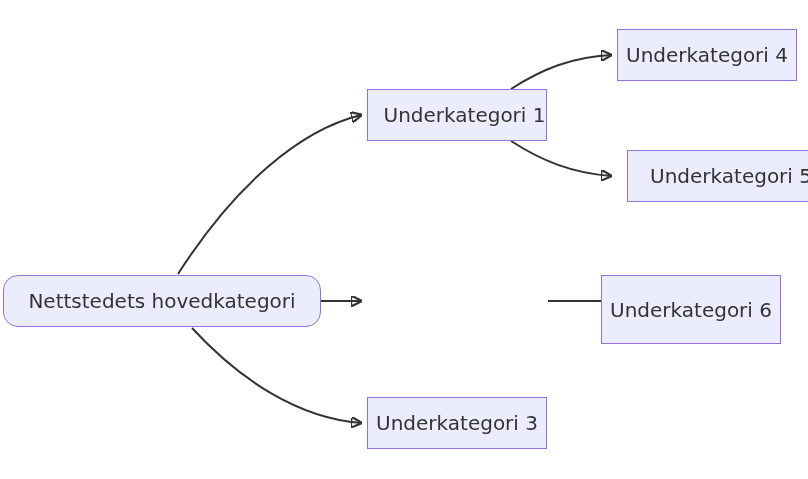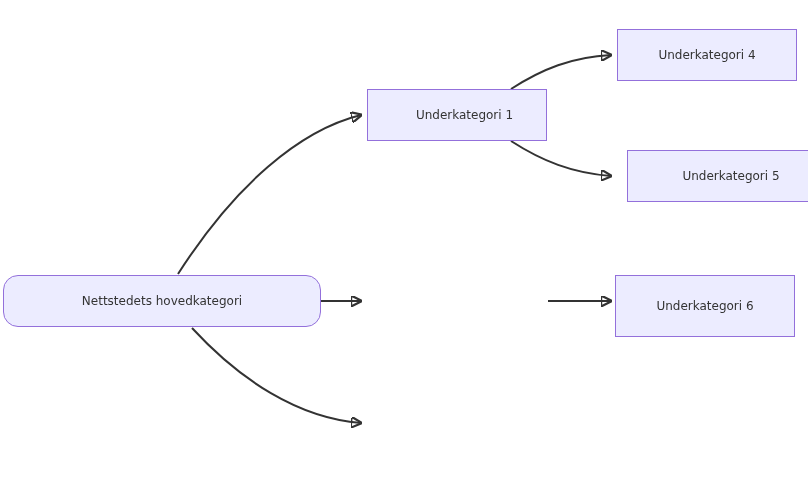--- a/index.html
+++ b/index.html
@@ -18,32 +18,32 @@
     overflow:hidden;
   }
   .edges{position:absolute;left:0;top:0;width:808px;height:479px;}
   .edges path{stroke:var(--arrow);stroke-width:2;fill:none;}
   .node{
     position:absolute;
     box-sizing:border-box;
     background:var(--node-fill);
     border:1px solid var(--node-border);
     color:var(--node-text);
-    font-size:12px;
+    font-size:20px;
     display:flex;align-items:center;justify-content:center;
     text-align:left;
     white-space:nowrap;
   }
   .node-main{left:3px;top:275px;width:318px;height:52px;border-radius:15px;}
   .node-sub1{left:367px;top:89px;width:180px;height:52px;padding-left:15px;}
   .node-sub2{left:367px;top:275px;width:180px;height:52px;}
   .node-sub3{left:367px;top:397px;width:180px;height:52px;}
   .node-sub4{left:617px;top:29px;width:180px;height:52px;}
   .node-sub5{left:627px;top:150px;width:208px;height:52px;}
-  .node-sub6{left:615px;top:275px;width:180px;height:62px;}
+  .node-sub6{left:601px;top:275px;width:180px;height:69px;}
 </style>
 </head>
 <body>
 
 <div class="canvas">
 
   <svg class="edges" viewBox="0 0 808 479" xmlns="http://www.w3.org/2000/svg">
     <defs>
       <marker id="arrowhead" markerUnits="userSpaceOnUse" markerWidth="11" markerHeight="11" viewBox="0 0 10 10" refX="9" refY="5" orient="auto">
         <path d="M0,0 L10,5 L0,10 z" fill="#333333" stroke="none"></path>
@@ -52,17 +52,18 @@
     <path d="M 178 274 C 235 185, 300 130, 361 115" marker-end="url(#arrowhead)"></path>
     <path d="M 298 301 L 361 301" marker-end="url(#arrowhead)"></path>
     <path d="M 192 328 C 240 380, 298 418, 361 423" marker-end="url(#arrowhead)"></path>
     <path d="M 511 89 C 542 69, 572 57, 611 55" marker-end="url(#arrowhead)"></path>
     <path d="M 511 141 C 542 161, 572 173, 611 176" marker-end="url(#arrowhead)"></path>
     <path d="M 548 301 L 611 301" marker-end="url(#arrowhead)"></path>
   </svg>
 
   <div class="node node-main">Nettstedets hovedkategori</div>
   <div class="node node-sub1">Underkategori 1</div>
+  <div class="node node-sub3">Underkategori 3</div>
   <div class="node node-sub4">Underkategori 4</div>
   <div class="node node-sub5">Underkategori 5</div>
   <div class="node node-sub6">Underkategori 6</div>
 
 </div>
 
 </body></html>

